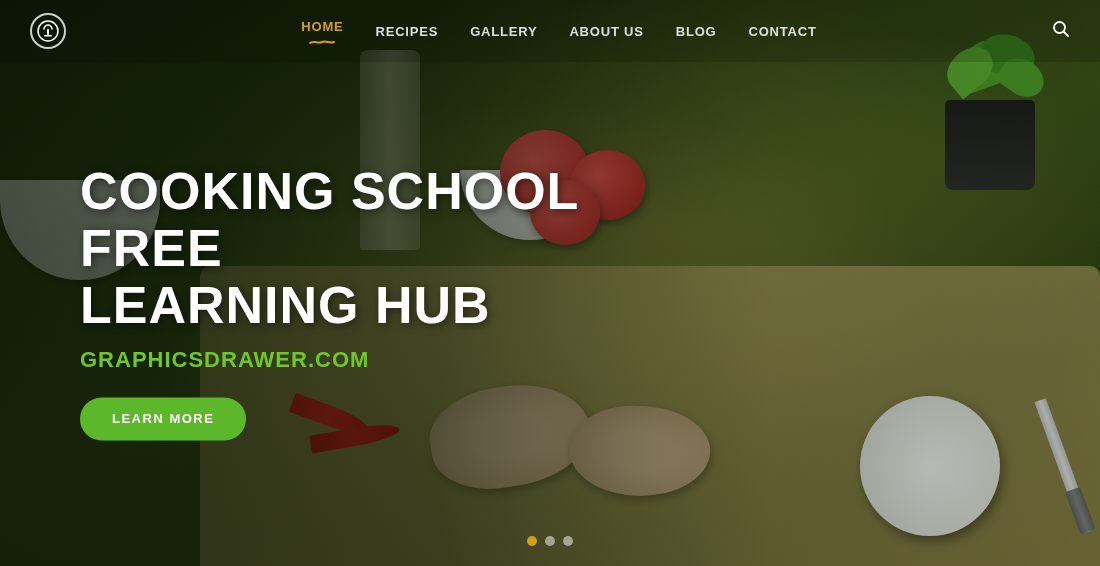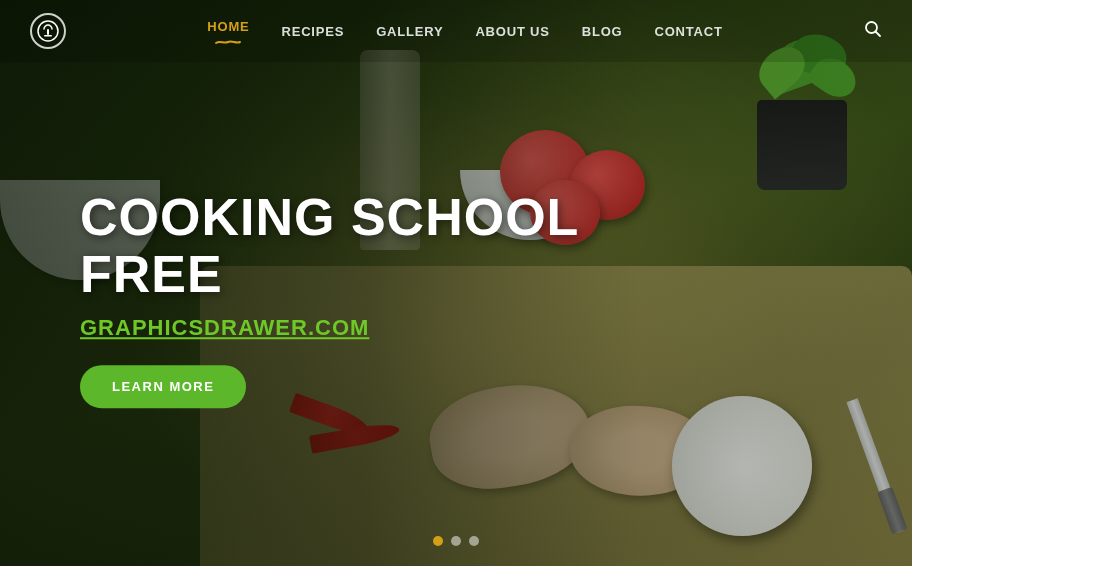--- a/index.html
+++ b/index.html
@@ -6,21 +6,21 @@
 
     body {
       width: 1100px;
       height: 566px;
       overflow: hidden;
       font-family: 'Arial', sans-serif;
     }
 
     .hero {
       position: relative;
-      width: 912px;
+      width: 1100px;
       height: 566px;
       background: #2a3a1a;
       overflow: hidden;
     }
 
     
     .hero-bg {
       position: absolute;
       inset: 0;
       background:
@@ -333,21 +333,20 @@
       margin-top: 9px;
     }
 
     .hero-subtitle {
       font-size: 22px;
       font-weight: 700;
       color: #6ec928;
       text-transform: uppercase;
       letter-spacing: 1px;
       margin-bottom: 24px;
-      text-decoration: underline;
     }
 
     .learn-more-btn {
       display: inline-block;
       background: #5cb82a;
       color: #ffffff;
       font-size: 13px;
       font-weight: 700;
       letter-spacing: 1.5px;
       text-transform: uppercase;
@@ -461,20 +460,21 @@
       <svg width="18" height="18" viewBox="0 0 18 18" fill="none">
         <circle cx="7.5" cy="7.5" r="5.5" stroke="white" stroke-width="1.8"></circle>
         <line x1="11.5" y1="11.5" x2="16" y2="16" stroke="white" stroke-width="1.8" stroke-linecap="round"></line>
       </svg>
     </div>
   </nav>
 
   <div class="hero-content">
     <h1 class="hero-title">
       <span>COOKING SCHOOL FREE</span><br>
+      <span>LEARNING HUB</span>
     </h1>
     <p class="hero-subtitle">GRAPHICSDRAWER.COM</p>
     <a href="#" class="learn-more-btn">LEARN MORE</a>
   </div>
 
   <div class="slide-dots">
     <div class="dot dot-active"></div>
     <div class="dot dot-inactive"></div>
     <div class="dot dot-inactive"></div>
   </div>

